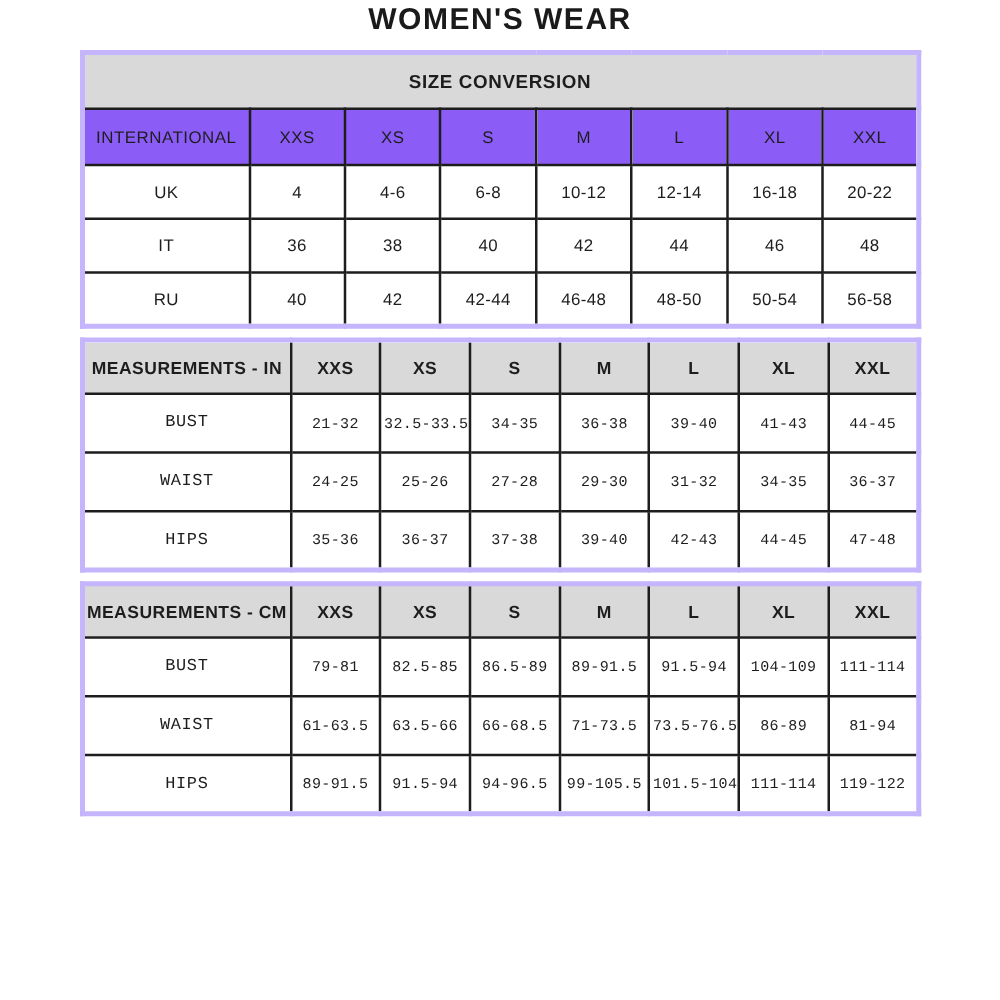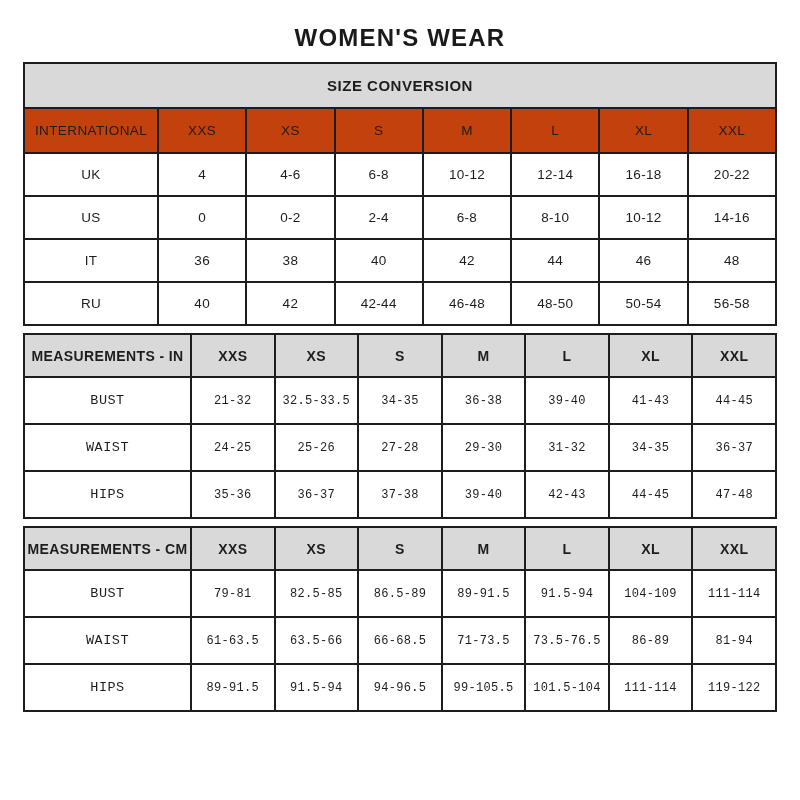--- a/index.html
+++ b/index.html
@@ -12,54 +12,54 @@
     color: #1d1d1d;
     -webkit-font-smoothing: antialiased;
   }
   .page {
     width: 800px;
     height: 800px;
     overflow: hidden;
   }
   h1.page-title {
     margin: 0 0 10px 0;
-    padding-top: 24px;
+    padding-top: 2px;
     text-align: center;
     font-size: 24px;
     font-weight: 600;
     letter-spacing: 1.2px;
     color: #1a1a1a;
   }
   table.tbl {
-    width: 754px;
+    width: 673px;
     margin: 0 auto 7px auto;
     border-collapse: collapse;
     table-layout: fixed;
-    border: 1px solid #c4b5fd;
+    border: 4px solid #c4b5fd;
   }
   table.tbl th, table.tbl td {
     border: 2px solid #1d1d1d;
     text-align: center;
     vertical-align: middle;
     padding: 0 2px;
     overflow: hidden;
     white-space: nowrap;
   }
   
   table.t1 col.first-col { width: 134px; }
   table.t1 tr.merged-row { height: 45px; }
   table.t1 th.merged {
     background: #d9d9d9;
     font-size: 15px;
     font-weight: 700;
     letter-spacing: 0.5px;
   }
   table.t1 tr.cols { height: 45px; }
   table.t1 tr.cols th {
-    background: #c2410c;
+    background: #8b5cf6;
     font-size: 13.5px;
     font-weight: 400;
     letter-spacing: 0.4px;
   }
   table.t1 tbody tr { height: 43px; }
   table.t1 tbody td {
     font-size: 13.5px;
     font-weight: 400;
     letter-spacing: 0.3px;
   }
@@ -116,30 +116,20 @@
           <td class="first">UK</td>
           <td>4</td>
           <td>4-6</td>
           <td>6-8</td>
           <td>10-12</td>
           <td>12-14</td>
           <td>16-18</td>
           <td>20-22</td>
         </tr>
         <tr>
-          <td class="first">US</td>
-          <td>0</td>
-          <td>0-2</td>
-          <td>2-4</td>
-          <td>6-8</td>
-          <td>8-10</td>
-          <td>10-12</td>
-          <td>14-16</td>
-        </tr>
-        <tr>
           <td class="first">IT</td>
           <td>36</td>
           <td>38</td>
           <td>40</td>
           <td>42</td>
           <td>44</td>
           <td>46</td>
           <td>48</td>
         </tr>
         <tr>

